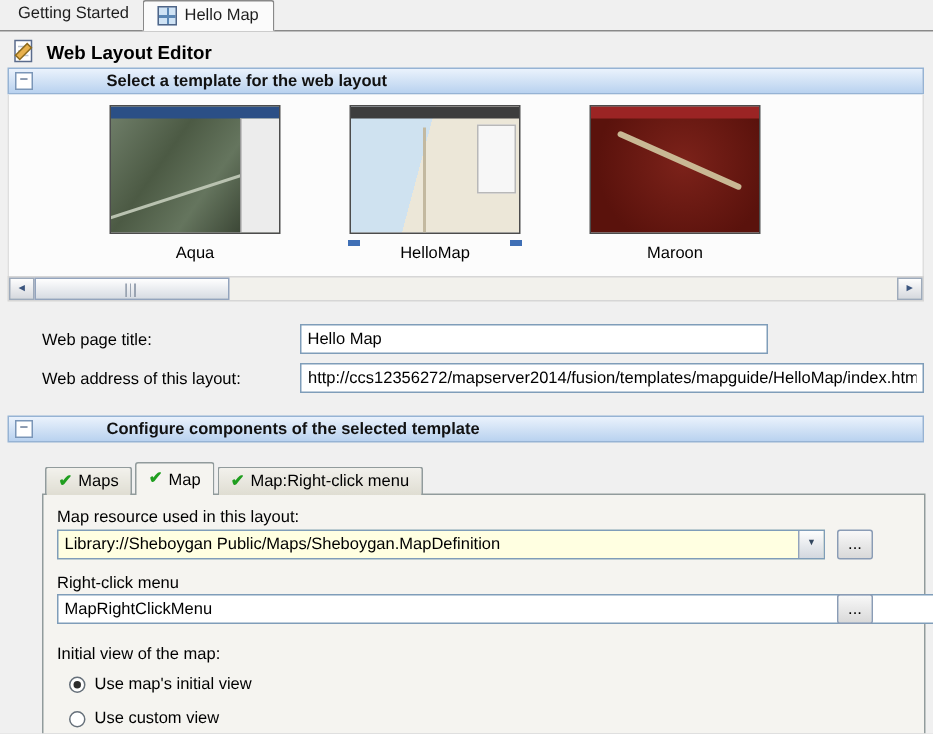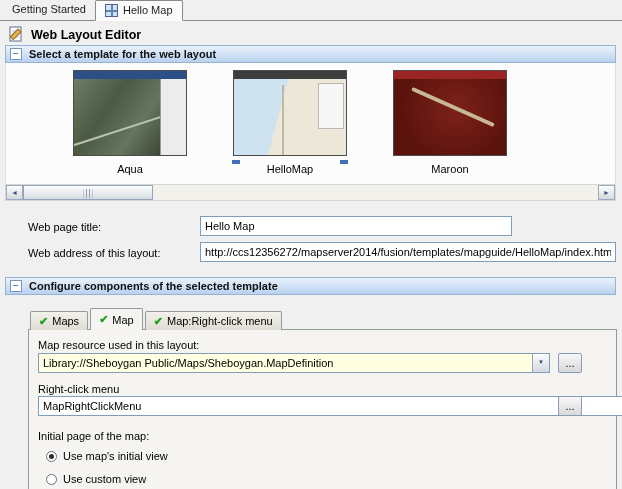--- a/index.html
+++ b/index.html
@@ -15,21 +15,21 @@
       linear-gradient(180deg, transparent 0 5px, #5b87b5 5px 7px, transparent 7px),
       #cfe3f5;}
 
   
   .editor-title{position:absolute;top:26px;left:8px;display:flex;align-items:flex-end;gap:7px;}
   .editor-title .txt{font-size:12.5px;font-weight:bold;}
 
   
   .sec-hdr{position:absolute;left:5px;width:611px;height:18px;display:flex;align-items:center;gap:7px;padding-left:4px;
       background:linear-gradient(#eaf2fc,#b9d2ef);border:1px solid #96b3d4;}
-  .sec-hdr .txt{font-weight:bold;color:#111;}
+  .sec-hdr .txt{font-weight:bold;color:#111;margin-left:42px;}
   .collapse-box{width:12px;height:12px;background:#fff;border:1px solid #7a96b8;font-size:10px;line-height:9px;text-align:center;color:#2f4a72;cursor:default;}
   .sec1{top:45px;} .sec2{top:277px;}
 
   
   .gallery{position:absolute;left:5px;top:63px;width:611px;height:121px;background:#fcfcfc;border-left:1px solid #dedede;border-right:1px solid #dedede;overflow:hidden;}
   .thumbs{position:absolute;left:0;top:7px;display:flex;gap:44px;padding-left:66px;}
   .thumb{width:116px;position:relative;text-align:center;flex:0 0 auto;}
   .thumb-img{width:114px;height:86px;border:1px solid #4c4c4c;position:relative;overflow:hidden;margin:0 auto;}
   .thumb-label{margin-top:7px;font-size:11px;color:#000;text-align:center;}
   .t-head{position:absolute;left:0;right:0;top:0;height:8px;}
@@ -196,21 +196,21 @@
     <div class="combo">
       <span>Library://Sheboygan Public/Maps/Sheboygan.MapDefinition</span>
       <span class="combo-arrow">▼</span>
     </div>
     <button class="browse-btn browse1">...</button>
 
     <div class="tp-label lbl-rc">Right-click menu</div>
     <input class="tp-input rc-input" type="text" value="MapRightClickMenu" style="">
     <button class="browse-btn browse2">...</button>
 
-    <div class="tp-label lbl-init">Initial page of the map:</div>
+    <div class="tp-label lbl-init">Initial view of the map:</div>
 
     <div class="radio-row r1">
       <span class="radio">
           <span class="dot"></span>
         </span>
       <span>Use map's initial view</span>
     </div>
     <div class="radio-row r2">
       <span class="radio"></span>
       <span>Use custom view</span>

